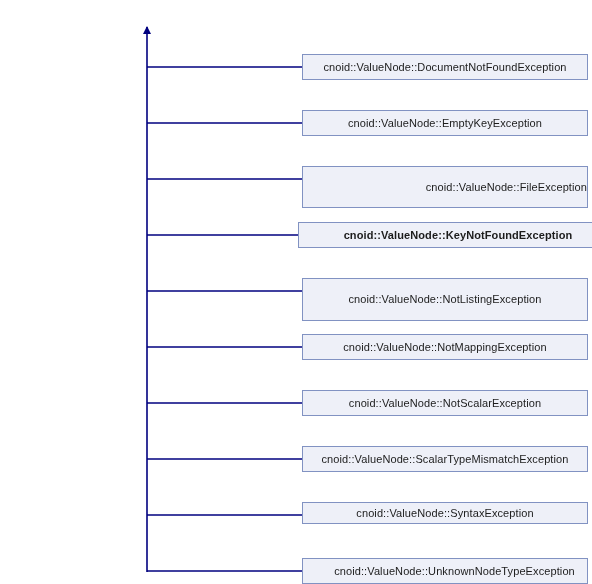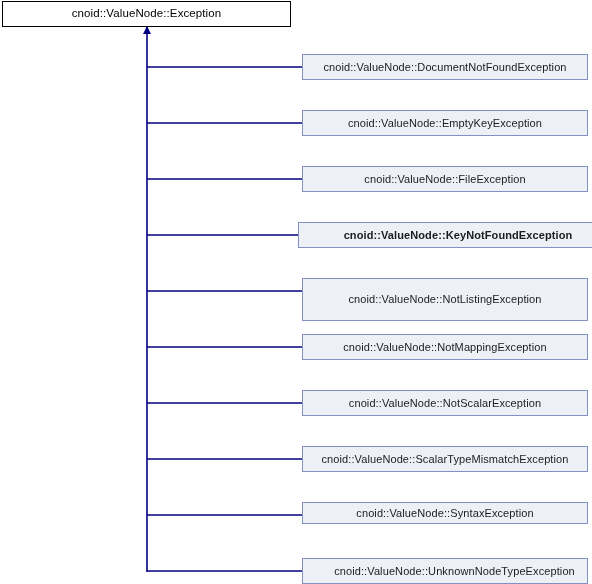--- a/index.html
+++ b/index.html
@@ -72,32 +72,29 @@
         <line x1="147" y1="403" x2="302" y2="403" stroke="#00007f" stroke-width="1.6"></line>
         <line x1="147" y1="459" x2="302" y2="459" stroke="#00007f" stroke-width="1.6"></line>
         <line x1="147" y1="515" x2="302" y2="515" stroke="#00007f" stroke-width="1.6"></line>
         <line x1="147" y1="571" x2="302" y2="571" stroke="#00007f" stroke-width="1.6"></line>
       </g>
     <g id="arrow-group">
         <polygon points="143,34 151,34 147,26" fill="#00007f"></polygon>
       </g>
   </svg>
 
-  <div class="node base" id="base-node" style="left: 2px; top: 1px; width: 289px; height: 26px;">
-    <span class="node-label">cnoid::ValueNode::Exception</span>
-  </div>
 
   <div id="derived-container">
       <div class="node derived" style="left: 302px; top: 54px; width: 286px; height: 26px;">
         <span class="node-label">cnoid::ValueNode::DocumentNotFoundException</span>
       </div>
       <div class="node derived" style="left: 302px; top: 110px; width: 286px; height: 26px;">
         <span class="node-label">cnoid::ValueNode::EmptyKeyException</span>
       </div>
-      <div class="node derived" style="left: 302px; top: 166px; width: 286px; height: 26px;">
+      <div class="node derived" style="left: 302px; top: 166px; width: 286px; height: 42px; justify-content: flex-end;">
         <span class="node-label">cnoid::ValueNode::FileException</span>
       </div>
       <div class="node derived" style="left: 298px; top: 222px; width: 320px; height: 26px; font-weight: bold;">
         <span class="node-label">cnoid::ValueNode::KeyNotFoundException</span>
       </div>
       <div class="node derived" style="left: 302px; top: 278px; width: 286px; height: 43px;">
         <span class="node-label">cnoid::ValueNode::NotListingException</span>
       </div>
       <div class="node derived" style="left: 302px; top: 334px; width: 286px; height: 26px;">
         <span class="node-label">cnoid::ValueNode::NotMappingException</span>

